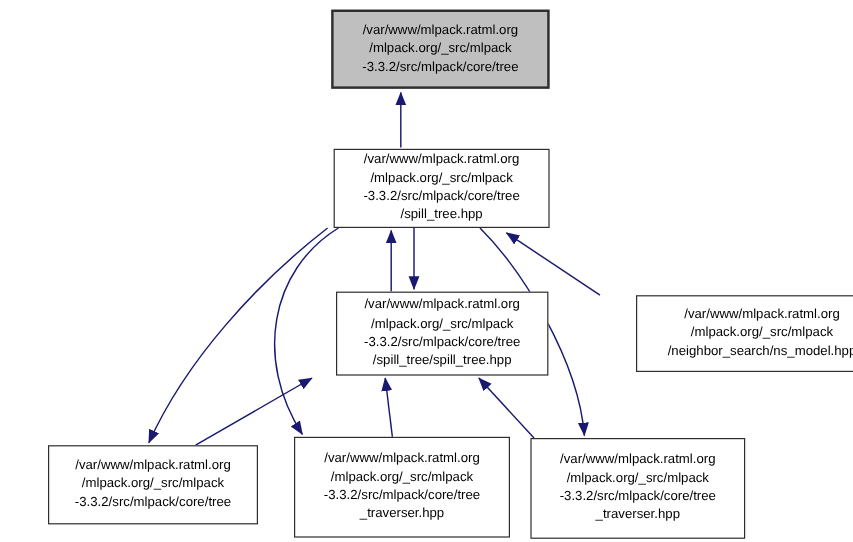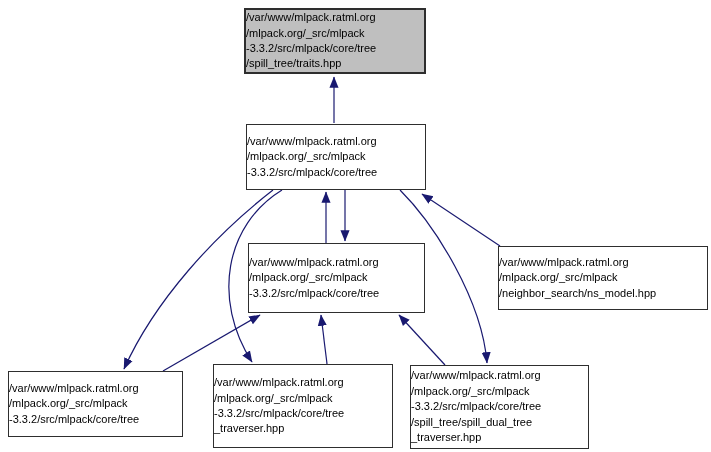--- a/index.html
+++ b/index.html
@@ -28,26 +28,27 @@
   .arrowhead-shape { fill: var(--arrow, #191970); }
   .node {
     position: absolute;
     z-index: 2;
     box-sizing: border-box;
     background: var(--node-fill, #ffffff);
     border: 1px solid var(--node-border, #2e2e2e);
     color: #000;
     font-size: 11px;
     line-height: 15.4px;
-    text-align: left;
+    text-align: center;
     display: flex;
     flex-direction: column;
     justify-content: center;
     cursor: pointer;
     white-space: nowrap;
+    margin-left: 32px;
   }
   .node.highlight {
     background: var(--highlight-fill, #bfbfbf);
     border-width: 2px;
     cursor: default;
   }
   .node .line { display: block; }
 </style>
 </head>
 <body>
@@ -69,33 +70,34 @@
     <path class="edge" d="M400,190 C 435,225 482,300 487,363" marker-end="url(#ah)"></path>
     <path class="edge" d="M163,371 L260,315" marker-end="url(#ah)"></path>
     <path class="edge" d="M327,364 L321,315" marker-end="url(#ah)"></path>
     <path class="edge" d="M445,365 L399,315" marker-end="url(#ah)"></path>
   </svg>
 
   <div class="node highlight" style="left:244px; top:8px; width:182px; height:66px;">
     <span class="line">/var/www/mlpack.ratml.org</span>
     <span class="line">/mlpack.org/_src/mlpack</span>
     <span class="line">-3.3.2/src/mlpack/core/tree</span>
-    <span class="line">/spill_tree/traits.hpp</span>
   </div>
 
   <div class="node" style="left:246px; top:124px; width:180px; height:66px;">
     <span class="line">/var/www/mlpack.ratml.org</span>
     <span class="line">/mlpack.org/_src/mlpack</span>
     <span class="line">-3.3.2/src/mlpack/core/tree</span>
+    <span class="line">/spill_tree.hpp</span>
   </div>
 
   <div class="node" style="left:248px; top:243px; width:177px; height:70px;">
     <span class="line">/var/www/mlpack.ratml.org</span>
     <span class="line">/mlpack.org/_src/mlpack</span>
     <span class="line">-3.3.2/src/mlpack/core/tree</span>
+    <span class="line">/spill_tree/spill_tree.hpp</span>
   </div>
 
   <div class="node" style="left:498px; top:246px; width:210px; height:64px;">
     <span class="line">/var/www/mlpack.ratml.org</span>
     <span class="line">/mlpack.org/_src/mlpack</span>
     <span class="line">/neighbor_search/ns_model.hpp</span>
   </div>
 
   <div class="node" style="left:8px; top:371px; width:175px; height:66px;">
     <span class="line">/var/www/mlpack.ratml.org</span>
@@ -107,17 +109,16 @@
     <span class="line">/var/www/mlpack.ratml.org</span>
     <span class="line">/mlpack.org/_src/mlpack</span>
     <span class="line">-3.3.2/src/mlpack/core/tree</span>
     <span class="line">_traverser.hpp</span>
   </div>
 
   <div class="node" style="left:410px; top:365px; width:179px; height:84px;">
     <span class="line">/var/www/mlpack.ratml.org</span>
     <span class="line">/mlpack.org/_src/mlpack</span>
     <span class="line">-3.3.2/src/mlpack/core/tree</span>
-    <span class="line">/spill_tree/spill_dual_tree</span>
     <span class="line">_traverser.hpp</span>
   </div>
 
 </div>
 
 </body></html>

